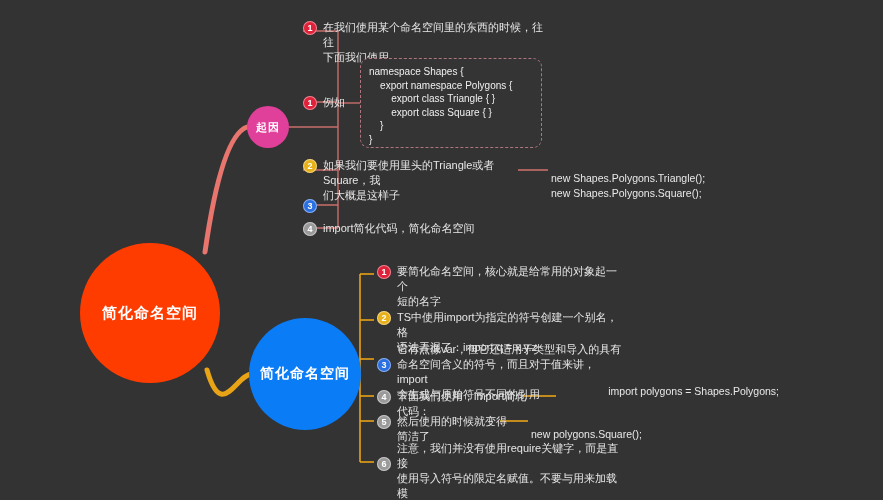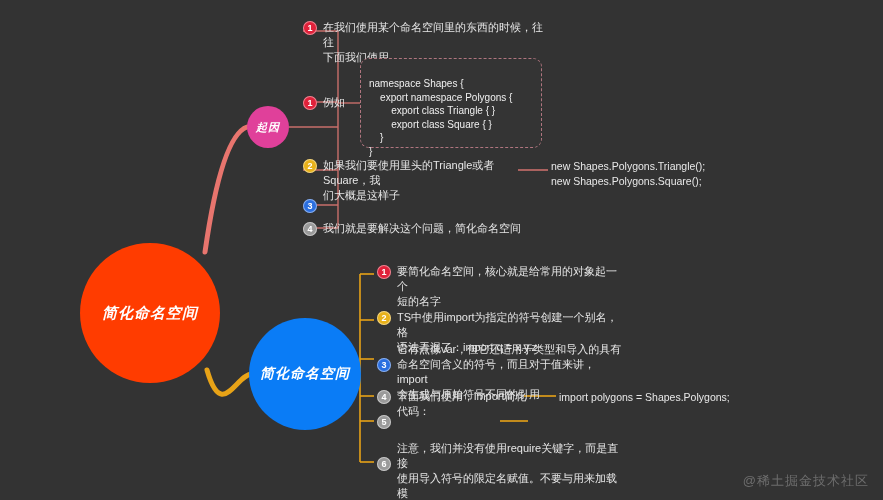--- a/index.html
+++ b/index.html
@@ -12,21 +12,20 @@
   }
   #canvas{position:absolute;inset:0;width:883px;height:500px;}
   .svg-layer{position:absolute;left:0;top:0;width:883px;height:500px;pointer-events:none;}
 
   
   .node{
     position:absolute;border-radius:50%;
     display:flex;align-items:center;justify-content:center;
     color:#ffffff;font-weight:bold;text-align:left;
     letter-spacing:1px;
-    font-style:italic;
   }
   #root-node{
     left:80px;top:243px;width:140px;height:140px;
     background:#ff3c00;font-size:15px;
     transform:translate(0,0);
   }
   #node-origin{
     left:247px;top:106px;width:42px;height:42px;
     background:#e0409a;font-size:11px;
   }
@@ -53,28 +52,29 @@
   }
   .b-red{background:#e0213a;}
   .b-gold{background:#e8b11a;}
   .b-blue{background:#2b6fe0;}
   .b-gray{background:#9a9a9a;}
   .txt{display:block;}
   .code-inline{
     color:#e8e8e8;font-size:10.5px;line-height:15px;
     font-family:"Liberation Sans","DejaVu Sans",sans-serif;
     white-space:pre-line;
+    margin-top:12px;
   }
 
   
   #code-box{
     position:absolute;left:360px;top:58px;width:182px;height:90px;
     border:1px dashed #b0757f;border-radius:9px;
     background:#343434;
-    padding:18px 8px;box-sizing:border-box;
+    padding:6px 8px;box-sizing:border-box;
   }
   #code-box pre{
     margin:0;color:#efefef;font-size:10px;line-height:13.5px;
     font-family:"Liberation Sans","DejaVu Sans",sans-serif;
     white-space:pre;
   }
 
   
   #watermark{
     position:absolute;right:14px;bottom:10px;
@@ -156,21 +156,21 @@
   </div>
   <div class="code-inline" style="position:absolute;left:551px;top:159px;width:200px;">new Shapes.Polygons.Triangle();
 new Shapes.Polygons.Square();</div>
 
   <div class="item" style="left:303px;top:198px;width:240px;">
     <span class="badge b-blue">3</span>
   </div>
 
   <div class="item" style="left:303px;top:221px;width:250px;">
     <span class="badge b-gray">4</span>
-    <span class="txt">我们就是要解决这个问题，简化命名空间</span>
+    <span class="txt">import简化代码，简化命名空间</span>
   </div>
 
   <div class="item" style="left:377px;top:264px;width:250px;">
     <span class="badge b-red">1</span>
     <span class="txt">要简化命名空间，核心就是给常用的对象起一个
 短的名字</span>
   </div>
 
   <div class="item" style="left:377px;top:310px;width:250px;">
     <span class="badge b-gold">2</span>
@@ -182,28 +182,29 @@
     <span class="badge b-blue" style="margin-top:16px;">3</span>
     <span class="txt">它有点像var，但它还适用于类型和导入的具有
 命名空间含义的符号，而且对于值来讲， import
 会生成与原始符号不同的引用</span>
   </div>
 
   <div class="item" style="left:377px;top:389px;width:150px;">
     <span class="badge b-gray">4</span>
     <span class="txt">下面我们使用，import简化代码：</span>
   </div>
-  <div class="code-inline" style="position:absolute;left:559px;top:390px;width:220px;">import polygons = Shapes.Polygons;</div>
+  <div class="code-inline" style="position:absolute;left:559px;top:372px;width:220px;text-align:right;">import polygons = Shapes.Polygons;</div>
 
   <div class="item" style="left:377px;top:414px;width:130px;">
     <span class="badge b-gray">5</span>
-  </div>
+    <span class="txt">然后使用的时候就变得简洁了</span>
+  </div>
+  <div class="code-inline" style="position:absolute;left:531px;top:415px;width:180px;">new polygons.Square();</div>
 
   <div class="item" style="left:377px;top:441px;width:250px;">
     <span class="badge b-gray" style="margin-top:16px;">6</span>
     <span class="txt">注意，我们并没有使用require关键字，而是直接
 使用导入符号的限定名赋值。不要与用来加载模
 块的 import x = require('name')语法弄混了</span>
   </div>
 
-  <div id="watermark">@稀土掘金技术社区</div>
 
 </div>
 
 </body></html>

